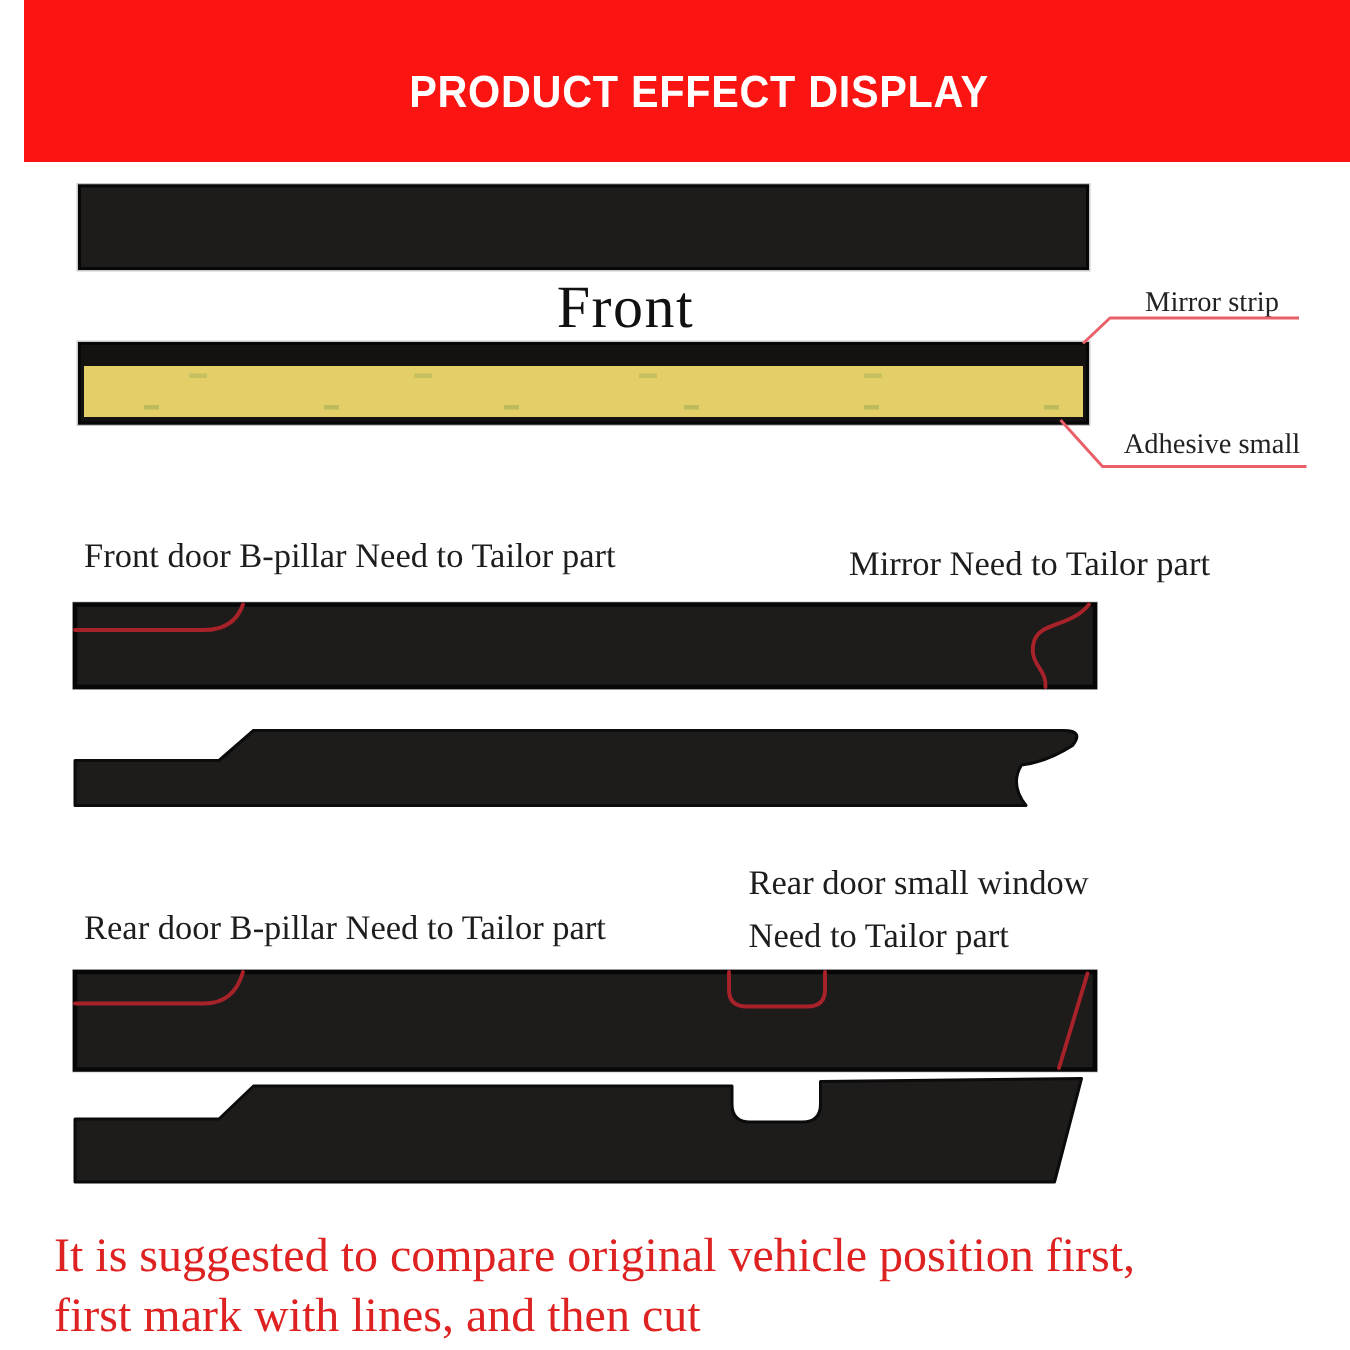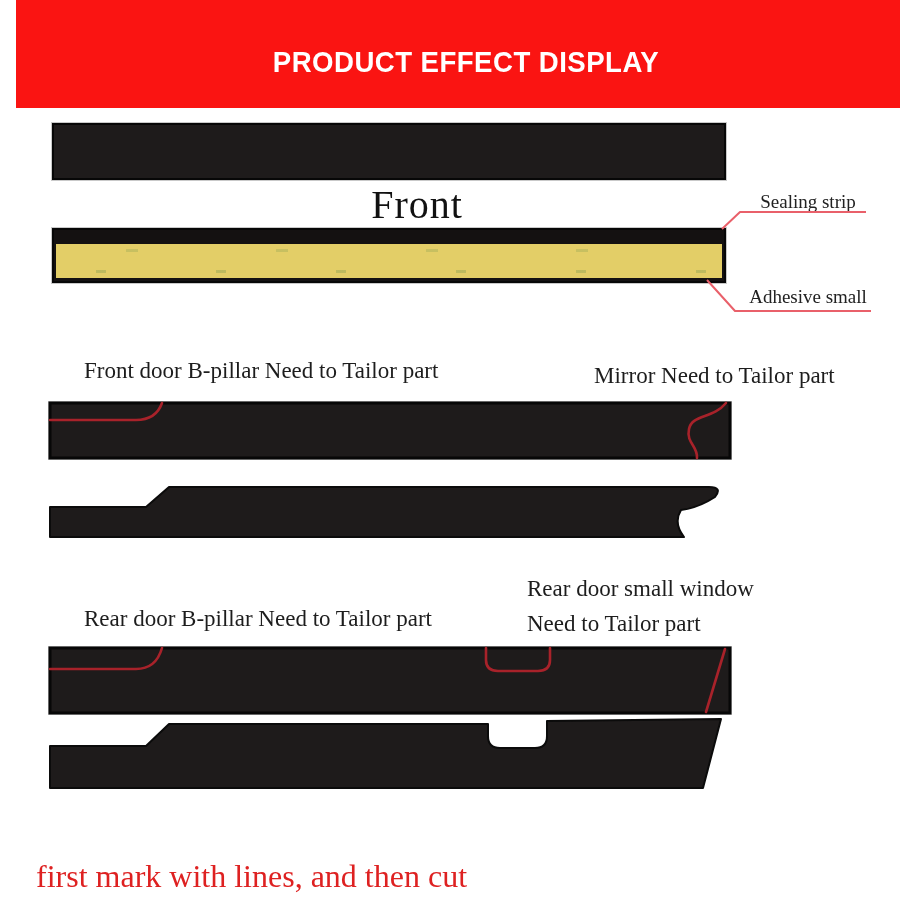--- a/index.html
+++ b/index.html
@@ -45,21 +45,21 @@
   }
   #front-label{top:183px;padding-left:27px;}
   #back-label{top:297px;}
 
   .callout{
     font-size:19px;color:#222;white-space:nowrap;text-align:center;width:140px;
   }
   #callout-sealing{left:738px;top:191px;}
   #callout-adhesive{left:738px;top:286px;}
 
-  .section-label{font-size:23px;color:#1d1d1d;white-space:nowrap;margin-left:28px;}
+  .section-label{font-size:23px;color:#1d1d1d;white-space:nowrap;}
   #label-front-door{left:56px;top:358px;}
   #label-mirror{left:566px;top:363px;}
   #label-rear-door{left:56px;top:606px;}
   #label-rear-window{left:499px;top:571px;line-height:35px;}
 
   
   .footer-line{font-size:32px;color:var(--footer-red,#de2121);white-space:nowrap;}
   #footer-line1{left:36px;top:818px;}
   #footer-line2{left:36px;top:858px;}
 
@@ -80,21 +80,21 @@
     <span class="title">PRODUCT EFFECT DISPLAY</span>
   </div>
 
   <div id="strip-front" class="abs black-strip"></div>
   <div id="front-label" class="abs view-label">Front</div>
 
   <div id="strip-back" class="abs black-strip">
     <div id="tape-band"></div>
   </div>
 
-  <div id="callout-sealing" class="abs callout">Sealing strip</div>
+  <div id="callout-sealing" class="abs callout">Mirror strip</div>
   <div id="callout-adhesive" class="abs callout">Adhesive small</div>
 
   <div id="label-front-door" class="abs section-label">Front door B-pillar Need to Tailor part</div>
   <div id="label-mirror" class="abs section-label">Mirror Need to Tailor part</div>
   <div id="label-rear-door" class="abs section-label">Rear door B-pillar Need to Tailor part</div>
   <div id="label-rear-window" class="abs section-label">
     <div>Rear door small window</div>
     <div>Need to Tailor part</div>
   </div>
 
@@ -112,15 +112,16 @@
 
     <rect class="strip-hairline" x="48.5" y="646.5" width="683" height="68"></rect>
     <rect class="strip-rect" x="50" y="648" width="680" height="65"></rect>
     <path class="cut-line" d="M50 669 L136 669 Q156 669 162 648"></path>
     <path class="cut-line" d="M486 648 L486 660 Q486 671 498 671 L538 671 Q550 671 550 660 L550 648"></path>
     <path class="cut-line" d="M725 649 L706 712"></path>
 
     <path class="cut-shape" d="M50 746 L146 746 L169 724 L488 724 L488 736 Q488 748 500 748 L535 748 Q547 748 547 736 L547 721 L721 719 L703 788 L50 788 Z"></path>
   </svg>
 
+  <div id="footer-line1" class="abs footer-line">It is suggested to compare original vehicle position first,</div>
   <div id="footer-line2" class="abs footer-line">first mark with lines, and then cut</div>
 
 </div>
 
 </body></html>

